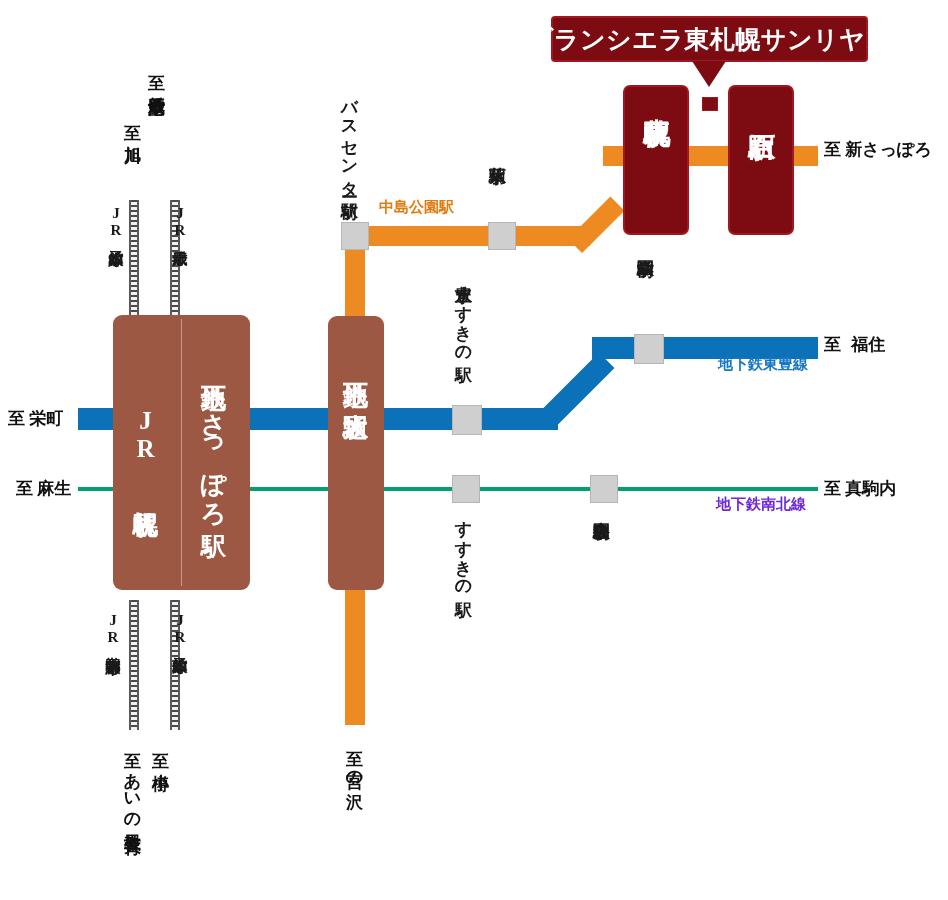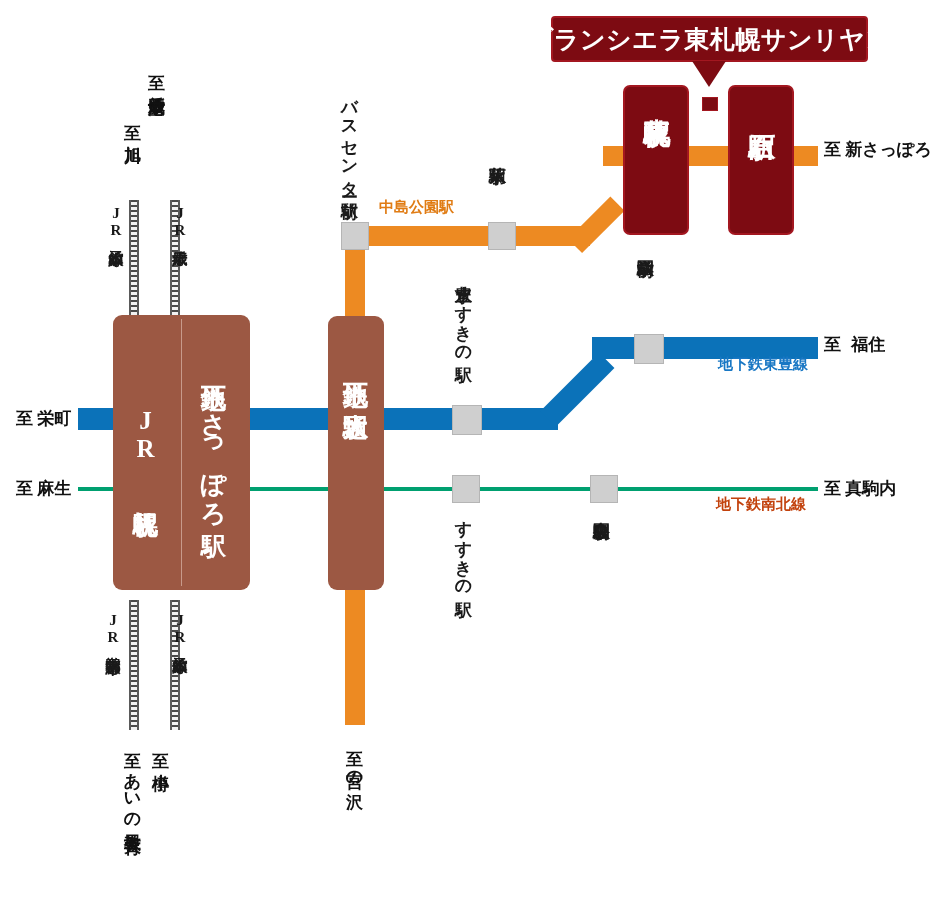--- a/index.html
+++ b/index.html
@@ -123,21 +123,21 @@
     font-weight:700;
   }
   .term{
     color:#111111;
     font-size:17px;
     font-weight:700;
   }
   .linename{font-size:15px;font-weight:700;}
   .ln-orange{color:#E07C14;}
   .ln-blue{color:#1877C4;}
-  .ln-green{color:#c2410c;}
+  .ln-green{color:#6d28d9;}
   .jr-label{
     color:#1a1a1a;
     font-size:15px;
     font-weight:700;
   }
   .swatch{position:absolute;}
 </style>
 </head>
 <body>
 
@@ -203,21 +203,21 @@
   <div class="stn-name vt abs" style="left:489px;top:153px;">菊水駅</div>
   <div class="stn-name vt abs" style="left:637px;top:246px;">学園前駅</div>
   <div class="stn-name vt abs" style="left:455px;top:272px;">豊水すすきの駅</div>
   <div class="stn-name vt abs" style="left:455px;top:508px;">すすきの駅</div>
   <div class="stn-name vt abs" style="left:593px;top:508px;">中島公園駅</div>
 
   <div class="term ht abs" style="left:824px;top:141px;text-align:right;">至  新さっぽろ</div>
   <div class="term ht abs" style="left:824px;top:337px;font-family:Liberation Mono, monospace;">至  福住</div>
   <div class="term ht abs" style="left:824px;top:480px;">至  真駒内</div>
 
-  <div class="term ht abs" style="left:16px;top:410px;">至  栄町</div>
+  <div class="term ht abs" style="left:8px;top:410px;">至  栄町</div>
   <div class="term ht abs" style="left:16px;top:480px;text-align:right;">至  麻生</div>
 
   <div class="term vt abs" style="left:346px;top:738px;">至  宮の沢</div>
 
   <div class="term vt abs" style="left:148px;top:62px;">至  新千歳空港</div>
   <div class="term vt abs" style="left:124px;top:112px;">至  旭川</div>
 
   <div class="term vt abs" style="left:152px;top:740px;">至  小樽</div>
   <div class="term vt abs" style="left:124px;top:740px;">至  あいの里教育大</div>
 

